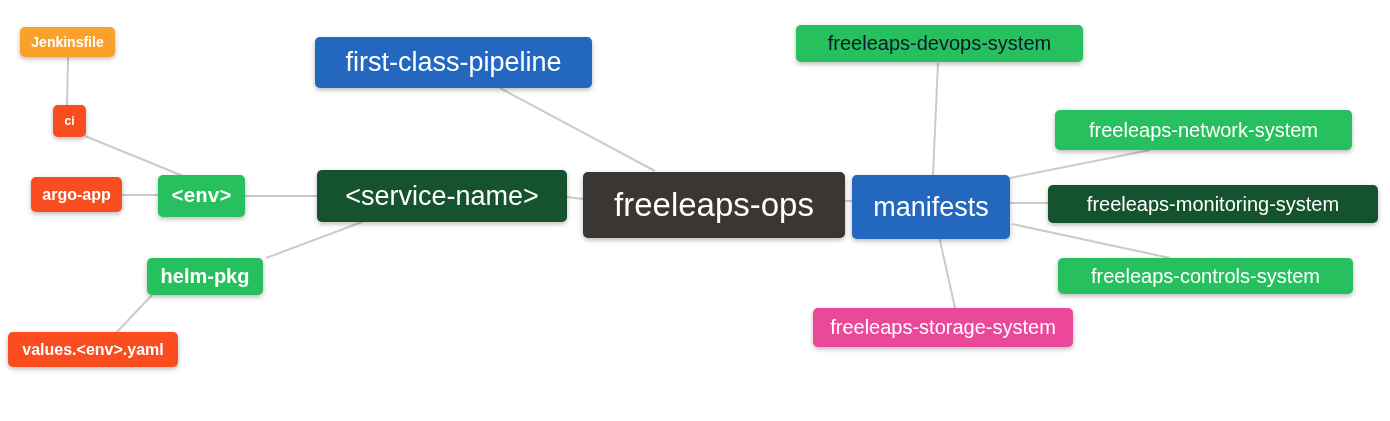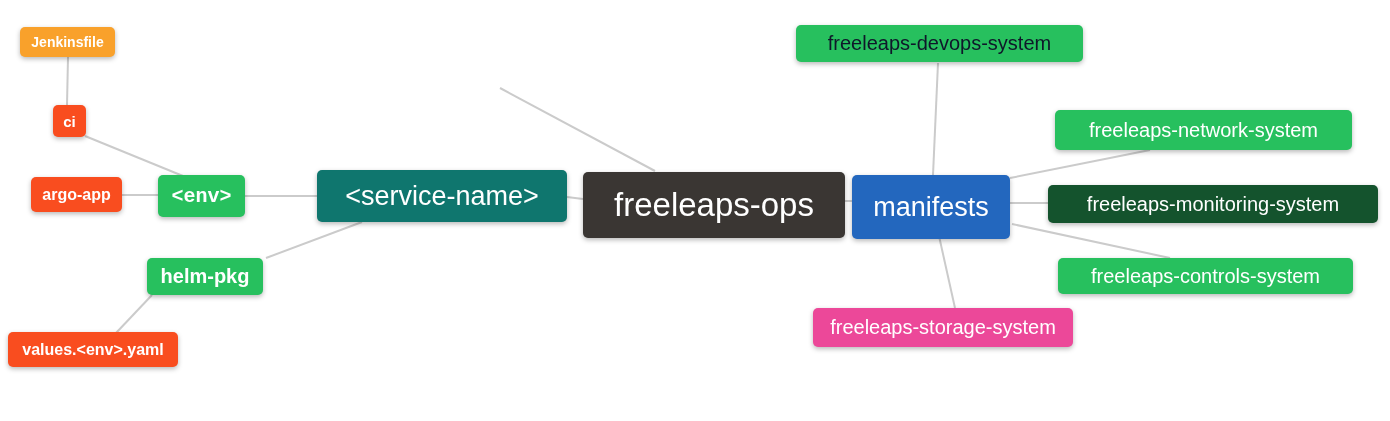--- a/index.html
+++ b/index.html
@@ -50,26 +50,27 @@
       <line x1="567" y1="197" x2="583" y2="199" stroke="#cbcbcb" stroke-width="2"></line>
       <line x1="845" y1="201" x2="852" y2="201" stroke="#cbcbcb" stroke-width="2"></line>
       <line x1="933" y1="175" x2="938" y2="63" stroke="#cbcbcb" stroke-width="2"></line>
       <line x1="1010" y1="178" x2="1150" y2="150" stroke="#cbcbcb" stroke-width="2"></line>
       <line x1="1010" y1="203" x2="1048" y2="203" stroke="#cbcbcb" stroke-width="2"></line>
       <line x1="1012" y1="224" x2="1170" y2="258" stroke="#cbcbcb" stroke-width="2"></line>
       <line x1="937" y1="227" x2="955" y2="308" stroke="#cbcbcb" stroke-width="2"></line>
     </svg>
 
   <div class="node" style="left: 20px; top: 27px; width: 95px; height: 30px; background: rgb(249, 161, 43); font-size: 14px; font-weight: 700; color: rgb(255, 255, 255);">Jenkinsfile</div>
-  <div class="node" style="left: 53px; top: 105px; width: 33px; height: 32px; background: rgb(249, 77, 31); font-size: 15px; font-weight: 700; color: rgb(255, 255, 255);">ci</div>
+  <div class="node" style="left: 53px; top: 105px; width: 33px; height: 32px; background: rgb(249, 77, 31); font-size: 12px; font-weight: 700; color: rgb(255, 255, 255);">ci</div>
   <div class="node" style="left: 31px; top: 177px; width: 91px; height: 35px; background: rgb(249, 77, 31); font-size: 16px; font-weight: 700; color: rgb(255, 255, 255);">argo-app</div>
   <div class="node" style="left: 158px; top: 175px; width: 87px; height: 42px; background: rgb(39, 192, 94); font-size: 20px; font-weight: 700; color: rgb(255, 255, 255); font-family: Liberation Mono, monospace;">&lt;env&gt;</div>
   <div class="node" style="left: 147px; top: 258px; width: 116px; height: 37px; background: rgb(39, 192, 94); font-size: 20px; font-weight: 700; color: rgb(255, 255, 255);">helm-pkg</div>
   <div class="node" style="left: 8px; top: 332px; width: 170px; height: 35px; background: rgb(249, 77, 31); font-size: 16px; font-weight: 700; color: rgb(255, 255, 255);">values.&lt;env&gt;.yaml</div>
-  <div class="node" style="left: 317px; top: 170px; width: 250px; height: 52px; background: #0f766e; font-size: 27px; font-weight: 400; color: rgb(255, 255, 255);">&lt;service-name&gt;</div>
+  <div class="node" style="left: 315px; top: 37px; width: 277px; height: 51px; background: rgb(35, 103, 190); font-size: 27px; font-weight: 400; color: rgb(255, 255, 255);">first-class-pipeline</div>
+  <div class="node" style="left: 317px; top: 170px; width: 250px; height: 52px; background: #14532d; font-size: 27px; font-weight: 400; color: rgb(255, 255, 255);">&lt;service-name&gt;</div>
   <div class="node" style="left: 583px; top: 172px; width: 262px; height: 66px; background: rgb(58, 54, 51); font-size: 33px; font-weight: 400; color: rgb(255, 255, 255);">freeleaps-ops</div>
   <div class="node" style="left: 852px; top: 175px; width: 158px; height: 64px; background: rgb(35, 103, 190); font-size: 27px; font-weight: 400; color: rgb(255, 255, 255);">manifests</div>
   <div class="node" style="left: 796px; top: 25px; width: 287px; height: 37px; background: rgb(39, 192, 94); font-size: 20px; font-weight: 400; color: #0f172a;">freeleaps-devops-system</div>
   <div class="node" style="left: 1055px; top: 110px; width: 297px; height: 40px; background: rgb(39, 192, 94); font-size: 20px; font-weight: 400; color: rgb(255, 255, 255);">freeleaps-network-system</div>
   <div class="node" style="left: 1048px; top: 185px; width: 330px; height: 38px; background: #14532d; font-size: 20px; font-weight: 400; color: rgb(255, 255, 255);">freeleaps-monitoring-system</div>
   <div class="node" style="left: 1058px; top: 258px; width: 295px; height: 36px; background: rgb(39, 192, 94); font-size: 20px; font-weight: 400; color: rgb(255, 255, 255); text-align: right;">freeleaps-controls-system</div>
   <div class="node" style="left: 813px; top: 308px; width: 260px; height: 39px; background: #ec4899; font-size: 20px; font-weight: 400; color: rgb(255, 255, 255);">freeleaps-storage-system</div>
 </div>
 
 </body></html>

